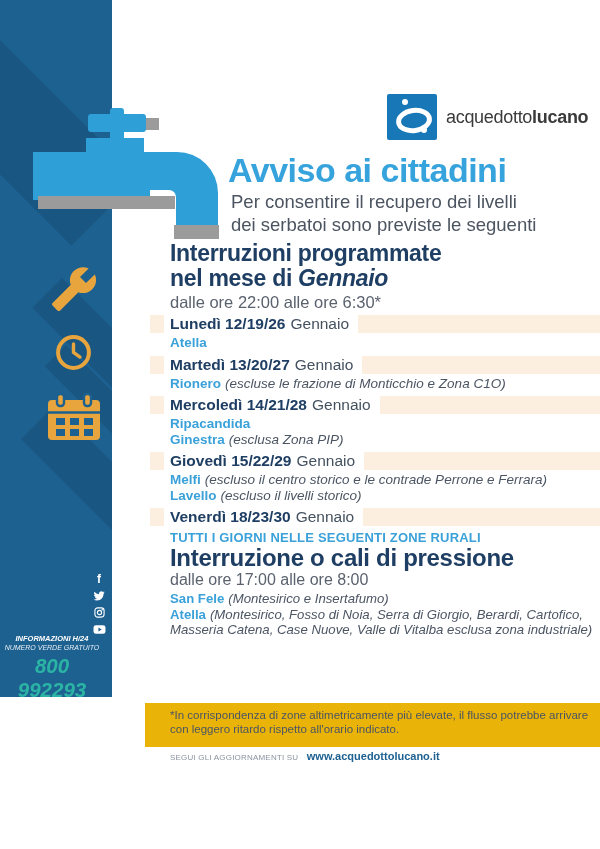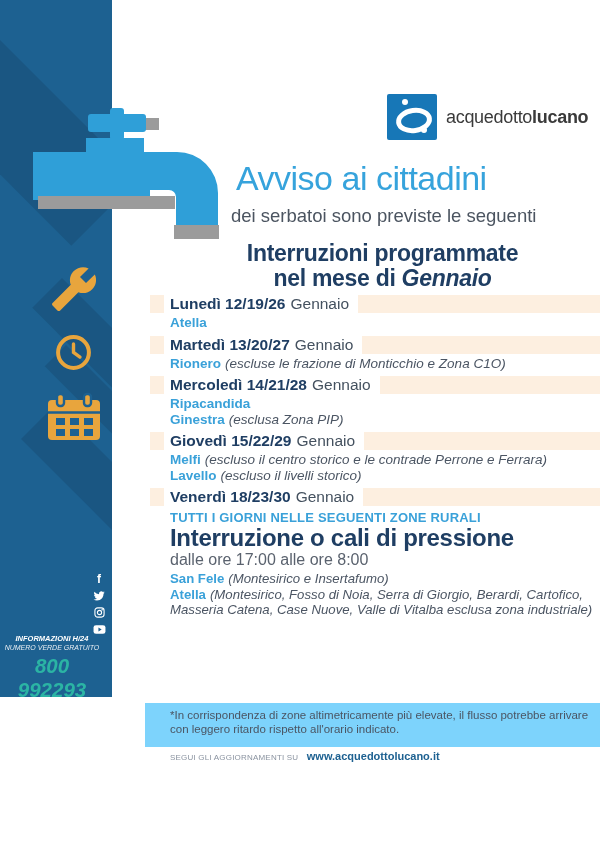--- a/index.html
+++ b/index.html
@@ -18,47 +18,47 @@
   .logo{position:absolute;left:387px;top:94px;display:flex;align-items:center;}
   .logo-mark{position:relative;width:50px;height:46px;background:#1777b7;border-radius:2px;}
   .logo-ring{position:absolute;left:9px;top:14px;width:26px;height:15px;border:5px solid #fff;border-radius:50%;transform:rotate(-8deg);}
   .logo-dot1{position:absolute;left:15px;top:5px;width:6px;height:6px;background:#fff;border-radius:50%;}
   .logo-dot2{position:absolute;left:34px;top:33px;width:6px;height:6px;background:#fff;border-radius:50%;}
   .logo-text{margin-left:9px;font-size:18px;color:#3a3a3a;letter-spacing:-.3px;}
   .logo-text b{font-weight:bold;}
 
   
   .title-block{position:absolute;left:228px;top:152px;}
-  .main-title{font-size:34px;font-weight:normal;color:#36a3dc;letter-spacing:-.5px;line-height:36px;margin:8px;}
+  .main-title{font-size:34px;font-weight:bold;color:#36a3dc;letter-spacing:-.5px;line-height:36px;margin:0;}
   .subtitle{font-size:18.5px;color:#4b5460;line-height:23px;margin-top:2px;padding-left:3px;}
 
   
   .content{position:absolute;left:150px;top:241px;width:445px;}
-  .h2{font-size:23px;font-weight:bold;color:#1f3e63;line-height:24.5px;margin-left:20px;letter-spacing:-.3px;text-align:center;}
+  .h2{font-size:23px;font-weight:bold;color:#1f3e63;line-height:24.5px;margin-left:20px;letter-spacing:-.3px;}
   .h2 .month{font-style:italic;}
   .hours{font-size:16.5px;color:#5a626e;line-height:16px;margin:4px 0 0 20px;}
 
   .day-band{width:518px;height:18px;background:#fdefe0;margin-top:5px;}
   .chip{display:inline-block;height:18px;line-height:18px;background:#fff;margin-left:14px;padding:0 9px 0 6px;white-space:nowrap;}
   .chip b{font-size:15.5px;color:#1f3e63;}
   .chip .mo{font-size:15.5px;color:#44515f;margin-left:5px;}
 
   .entries{margin:2px 0 0 20px;}
   .entry{font-size:13.5px;line-height:15.5px;}
   .entry .town{font-weight:bold;color:#3aa1d9;font-style:normal;}
   .entry .note{font-style:italic;color:#4b5563;margin-left:4px;}
 
   .rural{margin:5px 0 0 20px;font-size:13px;line-height:13px;font-weight:bold;color:#3aa1d9;letter-spacing:.2px;}
   .h2b{margin:1px 0 0 20px;font-size:24px;line-height:25px;font-weight:bold;color:#1f3e63;letter-spacing:-.3px;}
   .hours2{margin:2px 0 0 20px;font-size:16px;line-height:16px;color:#5a626e;}
   .entries2{margin:3px 0 0 20px;width:430px;}
   .entries2 .entry{font-size:13.2px;line-height:15.5px;}
 
   
-  .footnote{position:absolute;left:145px;right:0;top:703px;height:44px;background:#7dd3fc;}
+  .footnote{position:absolute;left:145px;right:0;top:703px;height:44px;background:#eab308;}
   .footnote-text{margin:5px 0 0 25px;width:430px;font-size:11.5px;line-height:14px;color:#4b5563;}
   .footer-line{position:absolute;left:170px;top:746px;white-space:nowrap;}
   .follow{font-size:8px;color:#8a93a0;letter-spacing:.2px;}
   .site{font-size:11px;font-weight:bold;color:#1d6191;margin-left:4px;cursor:pointer;}
 
   
   .social{position:absolute;right:5px;top:570px;width:16px;text-align:center;z-index:2;}
   .social .s{height:17px;display:flex;align-items:center;justify-content:center;cursor:pointer;}
   .fb{color:#fff;font-weight:bold;font-size:12px;line-height:12px;}
   .info-block{position:absolute;right:8px;top:634px;text-align:center;z-index:2;}
@@ -146,29 +146,31 @@
       <div class="logo-dot1"></div>
       <div class="logo-ring"></div>
       <div class="logo-dot2"></div>
     </div>
     <div class="logo-text"><span>acquedotto</span><b>lucano</b></div>
   </div>
 
   <div class="title-block">
     <div class="main-title">Avviso ai cittadini</div>
     <div class="subtitle">
+      <div>Per consentire il recupero dei livelli</div>
       <div>dei serbatoi sono previste le seguenti</div>
     </div>
   </div>
 
   <div class="content">
     <div class="h2">
       <div>Interruzioni programmate</div>
       <div><span>nel mese di </span><i class="month">Gennaio</i></div>
     </div>
+    <div class="hours">dalle ore 22:00 alle ore 6:30*</div>
 
     <div class="day-band">
       <span class="chip"><b>Lunedì 12/19/26</b><span class="mo">Gennaio</span></span>
     </div>
     <div class="entries">
       <div class="entry"><b class="town">Atella</b><i class="note"></i></div>
     </div>
 
     <div class="day-band">
       <span class="chip"><b>Martedì 13/20/27</b><span class="mo">Gennaio</span></span>

